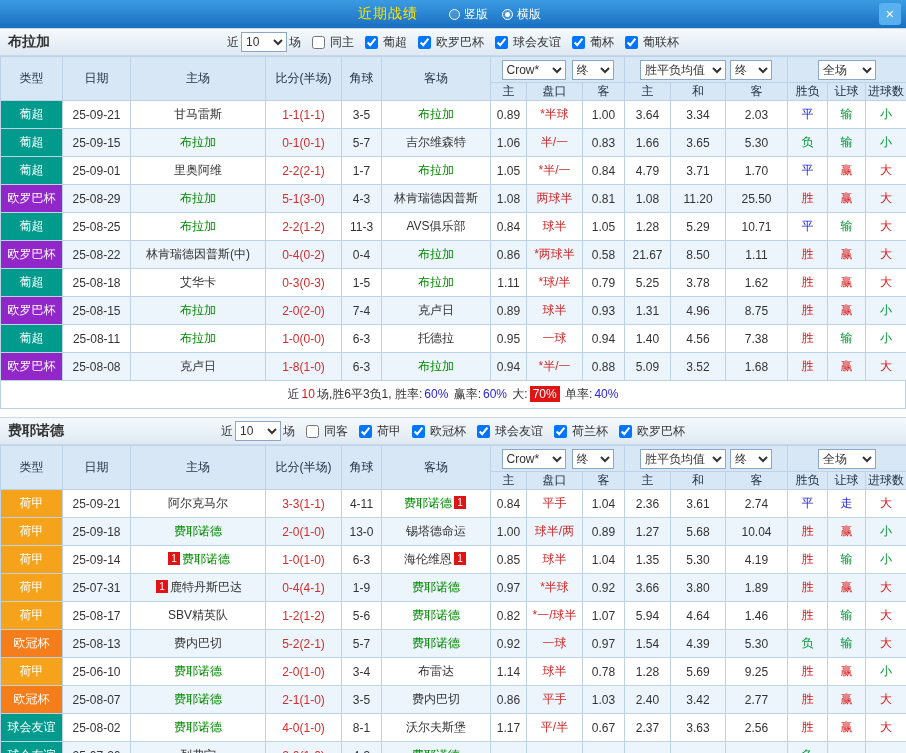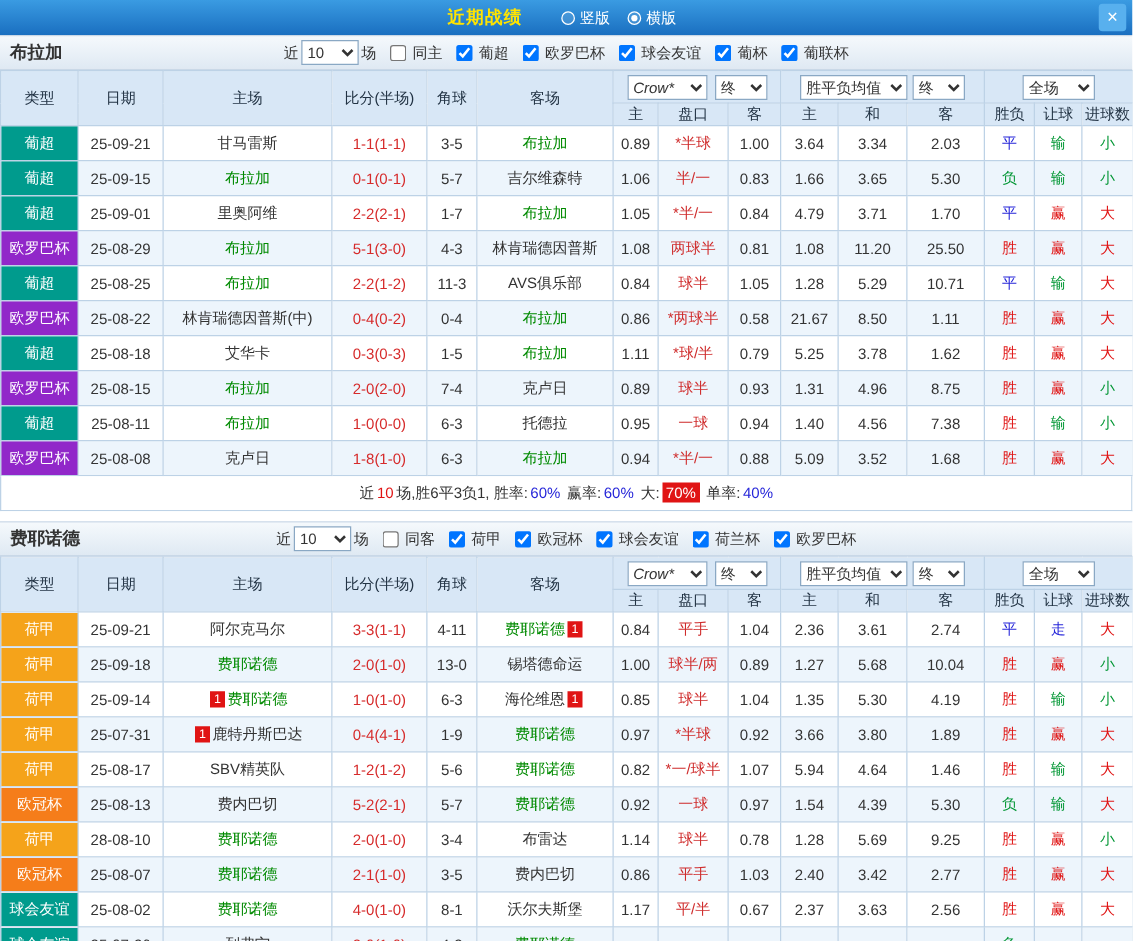--- a/index.html
+++ b/index.html
@@ -11,21 +11,21 @@
     font-size: 12px;
     color: #333;
   }
   
   .titlebar {
     height: 28px;
     background: linear-gradient(180deg, #3a9be2 0%, #1a6fc0 100%);
     display: flex; align-items: center; justify-content: center;
     position: relative;
   }
-  .titlebar .title { color: #ffe400; font-weight: bold; font-size: 14px; letter-spacing: 1px; margin-right: 24px; }
+  .titlebar .title { color: #ffe400; font-weight: normal; font-size: 14px; letter-spacing: 1px; margin-right: 24px; }
   .radio { display: inline-flex; align-items: center; gap: 4px; color: #fff; margin: 0 7px; cursor: pointer; }
   .radio .ring { width: 11px; height: 11px; border: 1px solid #fff; border-radius: 50%; position: relative; background: rgba(255,255,255,.12); }
   .radio.checked .ring::after { content: ""; position: absolute; inset: 2px; border-radius: 50%; background: #fff; }
   .close-btn {
     position: absolute; right: 5px; top: 3px;
     width: 22px; height: 22px; border-radius: 3px;
     background: #58b0ee; color: #fff; font-size: 15px; line-height: 21px; text-align: center; cursor: pointer;
   }
   
   .section-header {
@@ -35,21 +35,21 @@
     position: relative;
     display: flex; align-items: center; justify-content: center;
   }
   .team-name { position: absolute; left: 8px; font-size: 14px; font-weight: bold; color: #333; }
   .filters { display: flex; align-items: center; }
   .filters span { margin: 0 2px; }
   .filters label { display: inline-flex; align-items: center; margin-left: 9px; cursor: pointer; white-space: nowrap; }
   .filters input[type=checkbox] { width: 13px; height: 13px; margin: 0 3px 0 0; }
   select { height: 20px; font-size: 12px; border: 1px solid #8aa8c4; background: #fff; color: #333; }
   .sel-count { width: 46px; }
-  .sel-book  { width: 64px; margin-right: 6px; font-style: italic; }
+  .sel-book  { width: 64px; margin-right: 6px; }
   .sel-stage { width: 42px; }
   .sel-avg   { width: 86px; margin-right: 4px; }
   .sel-scope { width: 58px; }
   
   table { width: 906px; border-collapse: collapse; table-layout: fixed; }
   th, td {
     border: 1px solid #bdd2e6; text-align: center; vertical-align: middle;
     white-space: nowrap; overflow: hidden; padding: 0; font-weight: normal; font-size: 12px;
   }
   thead th { background: #d8e7f6; color: #223344; }
@@ -515,21 +515,21 @@
         <td class="odds">0.97</td>
         <td class="odds">1.54</td>
         <td class="odds">4.39</td>
         <td class="odds">5.30</td>
         <td style="color: rgb(0, 150, 51);">负</td>
         <td style="color: rgb(0, 150, 51);">输</td>
         <td style="color: rgb(224, 20, 20);">大</td>
       </tr>
       <tr>
         <td class="league" style="background: rgb(245, 163, 26);">荷甲</td>
-        <td>28-08-10</td>
+        <td>25-06-10</td>
         <td><span style="color: rgb(0, 138, 0);">费耶诺德</span></td>
         <td class="score">2-0(1-0)</td>
         <td>3-4</td>
         <td><span>布雷达</span></td>
         <td class="odds">1.14</td>
         <td class="handicap">球半</td>
         <td class="odds">0.78</td>
         <td class="odds">1.28</td>
         <td class="odds">5.69</td>
         <td class="odds">9.25</td>

